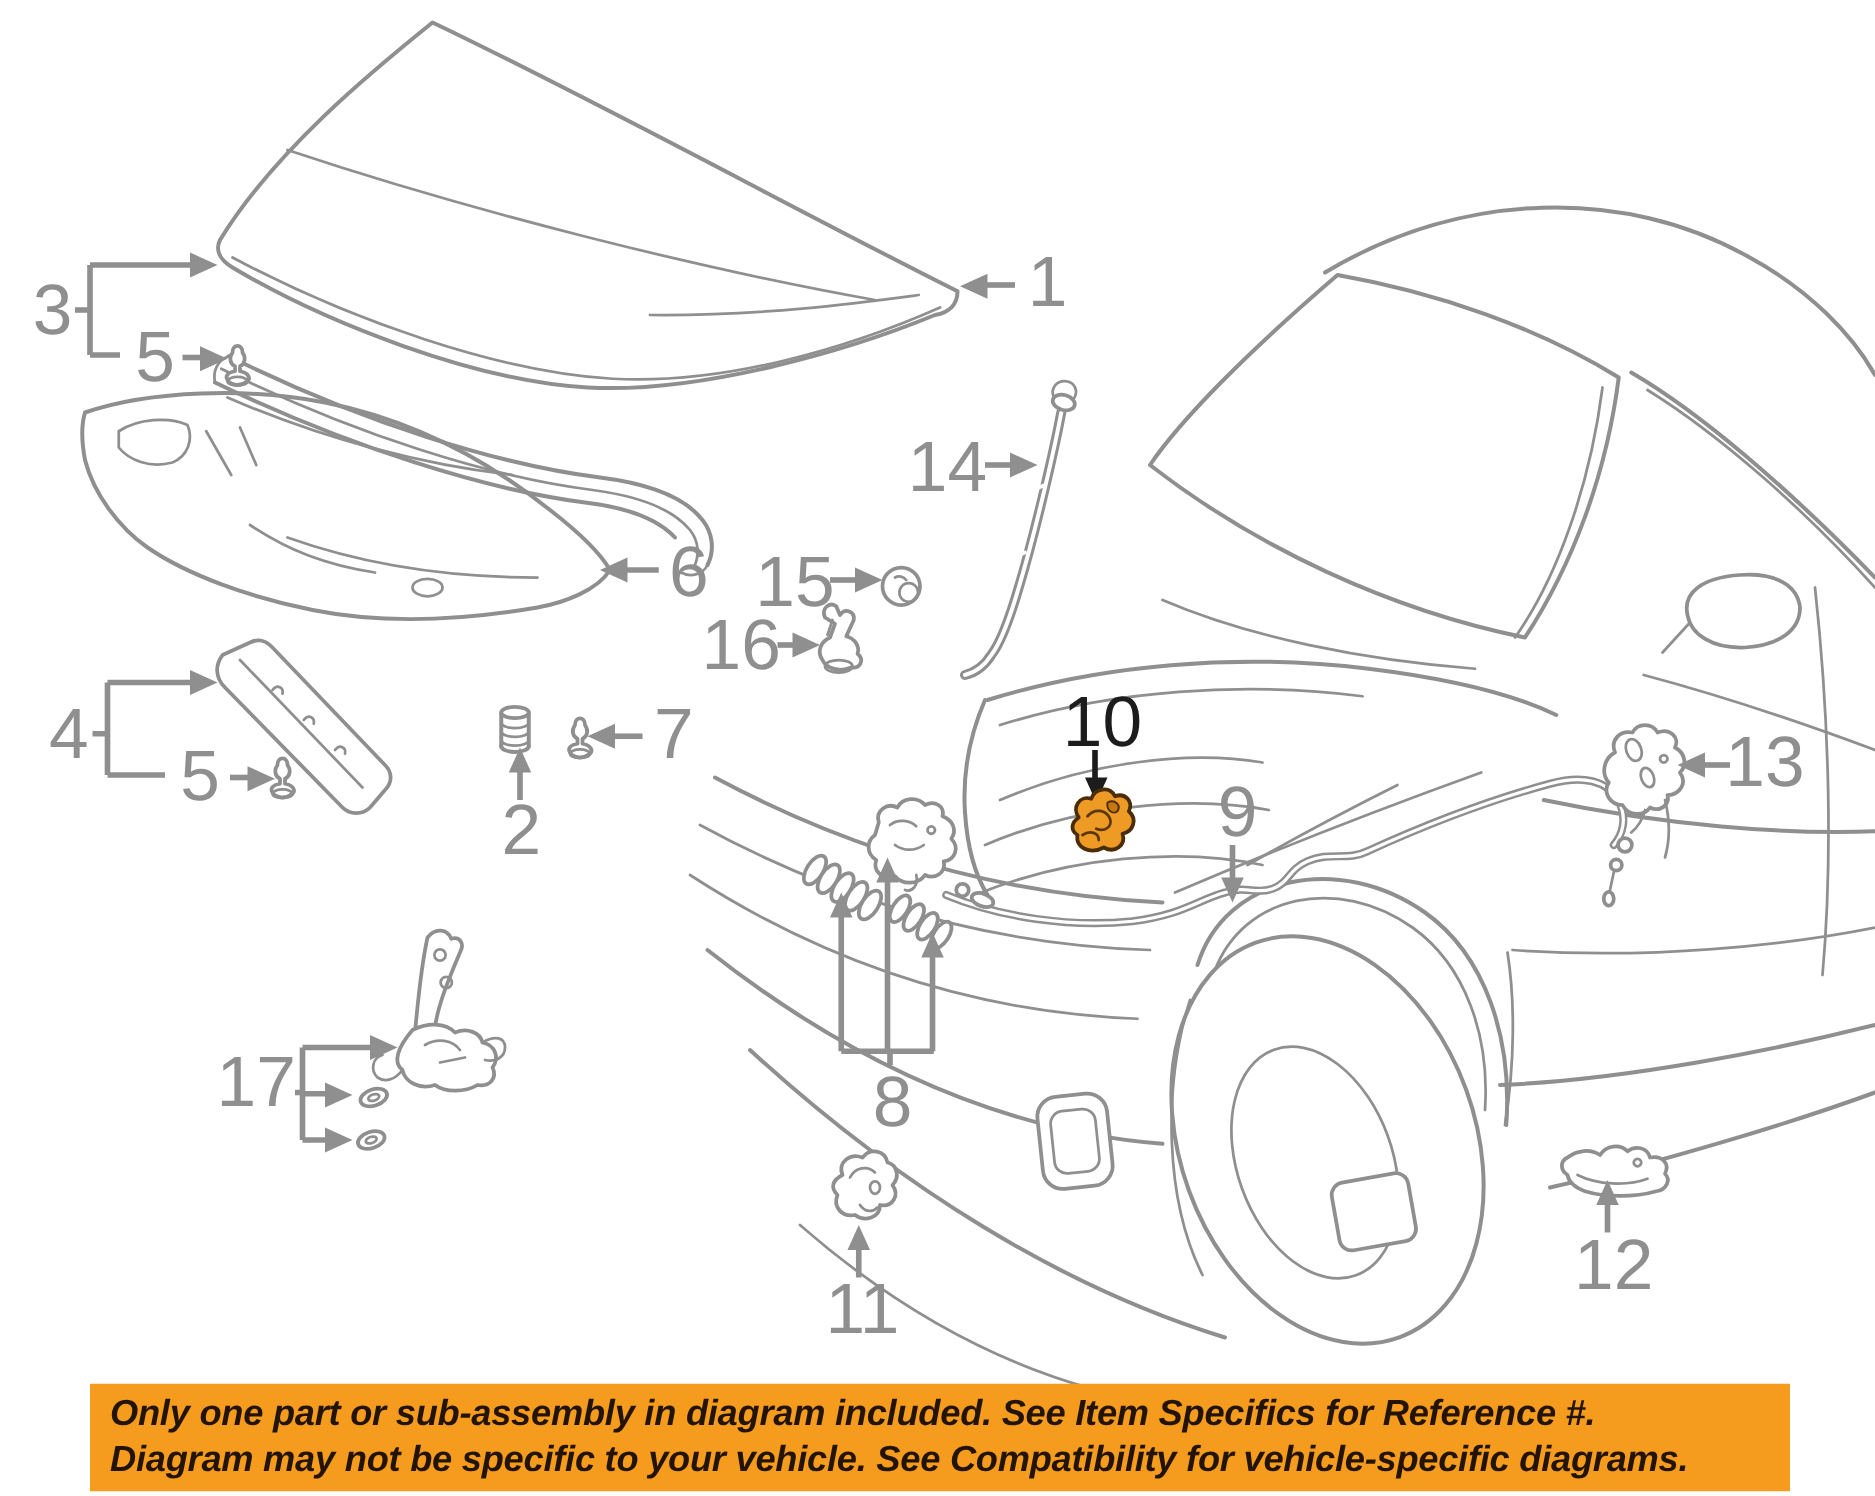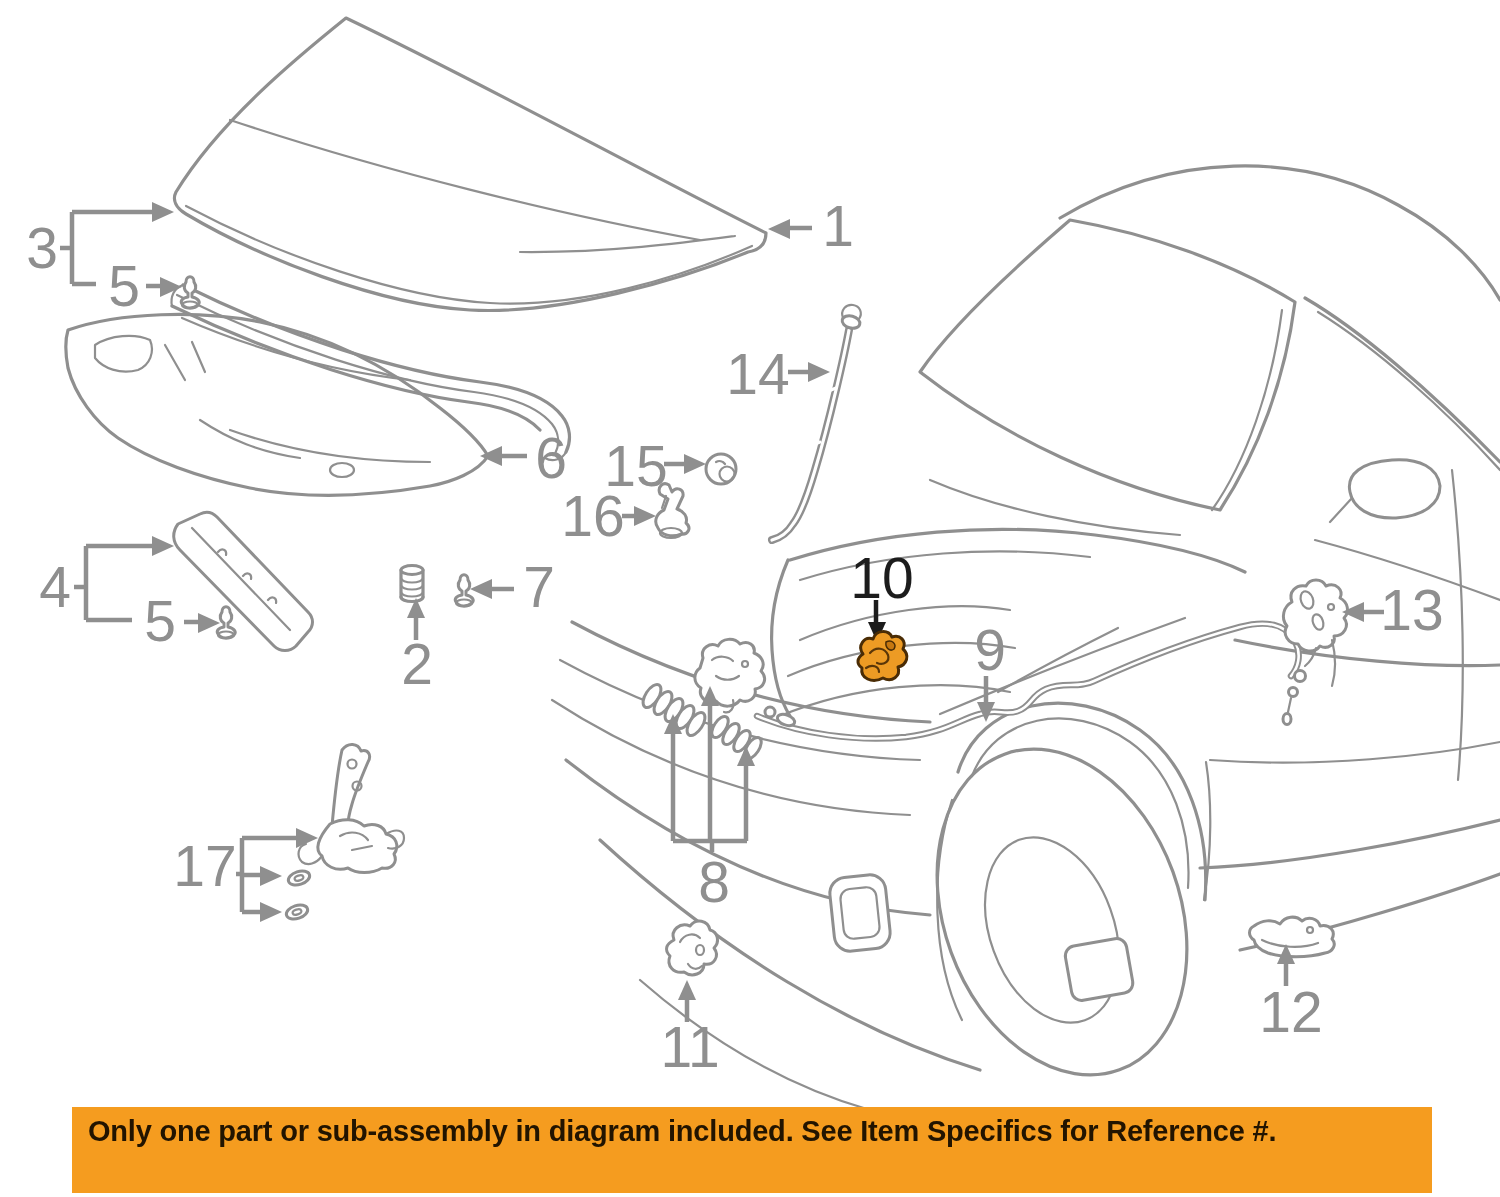--- a/index.html
+++ b/index.html
@@ -15,21 +15,21 @@
   .al  {fill:none;stroke:#8f8f8f;stroke-width:4.5;stroke-linecap:butt;}
   .alb {fill:none;stroke:#1c1c1c;stroke-width:4.5;stroke-linecap:butt;}
   .lbl {font-family:"Liberation Sans",sans-serif;font-size:57px;fill:#8f8f8f;text-anchor:middle;}
   .lblsel{fill:#1c1c1c;}
   .hlo {stroke:#4a2c05;stroke-width:3;stroke-linejoin:round;}
   .hli {fill:none;stroke:#5a3608;stroke-width:2.2;stroke-linecap:round;}
   .wht {fill:none;stroke:#ffffff;stroke-linecap:round;}
   
   .banner{position:absolute;left:72px;top:1107px;width:1360px;height:86px;background:#F59C1F;
           color:#221400;font-weight:bold;font-size:29px;line-height:37px;
-          padding:6px 0 0 16px;box-sizing:border-box;letter-spacing:-0.2px;white-space:nowrap;}
+          padding:6px 0 0 16px;box-sizing:border-box;letter-spacing:-0.2px;white-space:nowrap;font-style:italic;}
 </style>
 </head>
 <body>
 
 <div id="stage">
 <svg width="1500" height="1197" viewBox="0 0 1500 1197">
 
   <g>
 
     <path class="ln" d="M 1060,218 C 1170,152 1300,150 1398,205 C 1448,232 1482,268 1500,300"></path>
@@ -292,14 +292,15 @@
     <text class="lbl" x="1412" y="610" dominant-baseline="central">13</text>
     <text class="lbl" x="758" y="374" dominant-baseline="central">14</text>
     <text class="lbl" x="636" y="466" dominant-baseline="central">15</text>
     <text class="lbl" x="593" y="516" dominant-baseline="central">16</text>
     <text class="lbl" x="205" y="866" dominant-baseline="central">17</text>
   </g>
 </svg>
 
   <div class="banner">
     <div>Only one part or sub-assembly in diagram included. See Item Specifics for Reference #.</div>
+    <div>Diagram may not be specific to your vehicle. See Compatibility for vehicle-specific diagrams.</div>
   </div>
 </div>
 
 </body></html>

